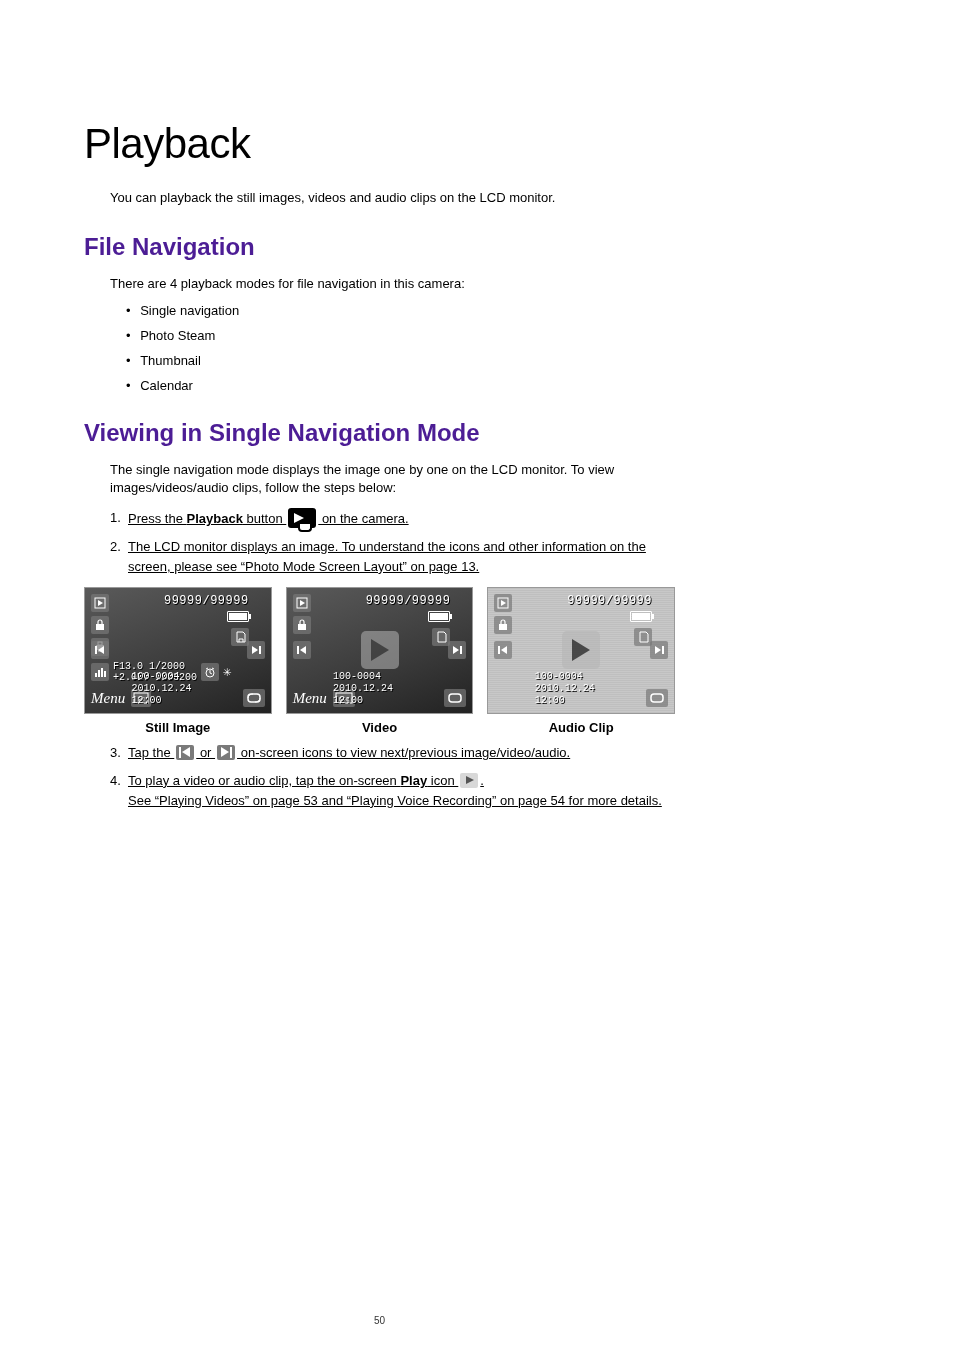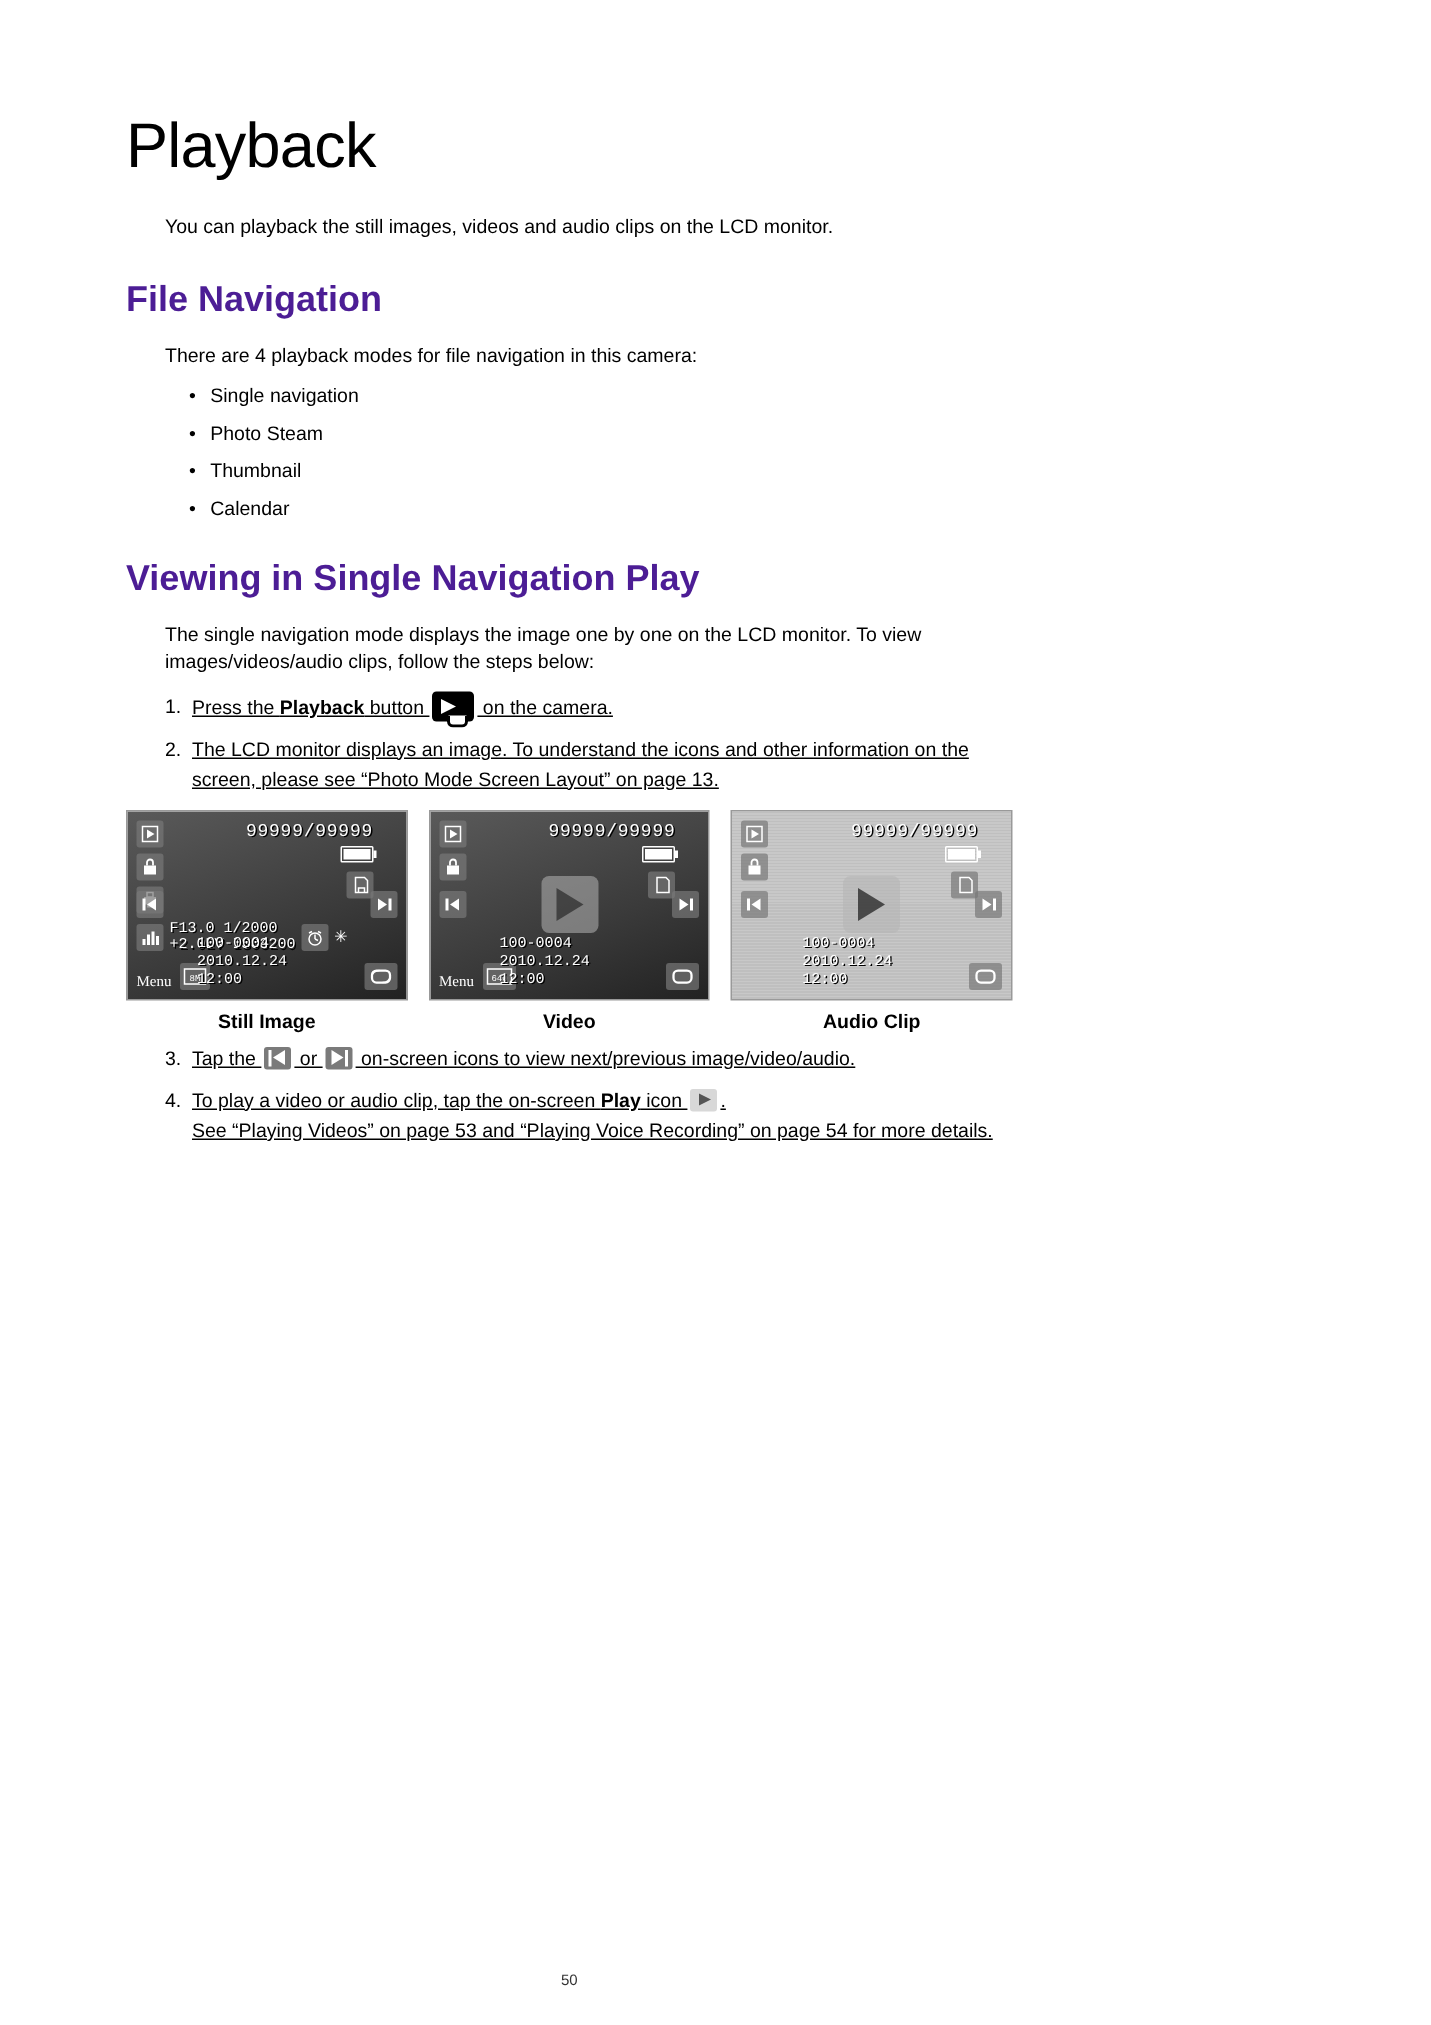--- a/index.html
+++ b/index.html
@@ -1,17 +1,17 @@
 <!DOCTYPE html>
 <html><head>
 <meta charset="utf-8">
 <style>
   * { box-sizing: border-box; margin: 0; padding: 0; }
   html, body { width: 954px; background: #fff; font-family: Verdana, Geneva, sans-serif; color: #000; }
-  .page { width: 759px; height: 1350px; padding: 73px 84px 40px 84px; position: relative; border-radius: 18px; }
+  .page { width: 759px; height: 1350px; padding: 120px 84px 40px 84px; position: relative; border-radius: 18px; }
   h1 { font-size: 42px; font-weight: 400; margin-bottom: 22px; letter-spacing: -0.5px; }
   .intro { font-size: 13px; margin-left: 26px; margin-bottom: 28px; }
   h2 { font-size: 24px; color: #4c1d95; font-weight: 700; margin-bottom: 14px; }
   .body-text { font-size: 13px; margin-left: 26px; margin-bottom: 10px; line-height: 1.4; }
   ul.modes { list-style: none; margin-left: 42px; margin-bottom: 26px; }
   ul.modes li { font-size: 13px; margin-bottom: 10px; }
   ul.modes li::before { content: "• "; margin-right: 6px; }
   ol.steps { list-style: none; margin-left: 26px; counter-reset: step; }
   ol.steps li { font-size: 13px; counter-increment: step; margin-bottom: 8px; line-height: 1.55; position: relative; padding-left: 18px; text-decoration: underline; }
   ol.steps li::before { content: counter(step) "."; position: absolute; left: 0; }
@@ -58,21 +58,21 @@
   .ov.bot-mid { left: 50%; bottom: 6px; transform: translateX(-50%); text-align: left; line-height: 1.2; }
 
   .chip { background: rgba(120,120,120,.7); border-radius: 2px; padding: 2px; display: inline-flex; align-items: center; justify-content: center; min-width: 18px; min-height: 18px; }
   .chip svg { display: block; }
   .counter { font-size: 12px; letter-spacing: 0.5px; text-shadow: 1px 1px 0 #000; }
   .batt { width: 22px; height: 11px; border: 1px solid #fff; border-radius: 1px; position: relative; display: inline-block; margin-top: 3px; }
   .batt::before { content: ""; position: absolute; right: -3px; top: 2px; width: 2px; height: 5px; background: #fff; }
   .batt::after { content: ""; position: absolute; left: 1px; top: 1px; width: 18px; height: 7px; background: #fff; }
   .smallstack { font-size: 10px; line-height: 1.1; text-shadow: 1px 1px 0 #000; }
   .txt-outline { text-shadow: 1px 1px 0 #000; }
-  .menu-label { font-family: Georgia, serif; font-size: 10px; }
+  .menu-label { font-style: italic; font-family: Georgia, serif; font-size: 15px; }
 
   .play-big {
     width: 38px; height: 38px; border-radius: 5px; background: rgba(180,180,180,.55);
     display: flex; align-items: center; justify-content: center;
   }
   .play-big::before { content: ""; width: 0; height: 0; border-left: 18px solid rgba(60,60,60,.9); border-top: 11px solid transparent; border-bottom: 11px solid transparent; }
 
   .page-num { position: absolute; bottom: 24px; left: 0; width: 100%; text-align: center; font-size: 10px; color: #333; }
   b { font-weight: 700; }
 </style>
@@ -85,21 +85,21 @@
 
   <h2>File Navigation</h2>
   <p class="body-text">There are 4 playback modes for file navigation in this camera:</p>
   <ul class="modes">
     <li>Single navigation</li>
     <li>Photo Steam</li>
     <li>Thumbnail</li>
     <li>Calendar</li>
   </ul>
 
-  <h2>Viewing in Single Navigation Play</h2>
+  <h2>Viewing in Single Navigation Mode</h2>
   <p class="body-text">The single navigation mode displays the image one by one on the LCD monitor.  To view images/videos/audio clips, follow the steps below:</p>
 
   <ol class="steps">
     <li>
       <span>Press the  </span><b>Playback</b><span> button </span><span class="icon-playback"></span><span> on the camera.</span>
     </li>
     <li>The LCD monitor displays an image. To understand the icons and other information on the screen, please see “Photo Mode Screen Layout” on page 13.</li>
   </ol>
 
   <div class="shots">

